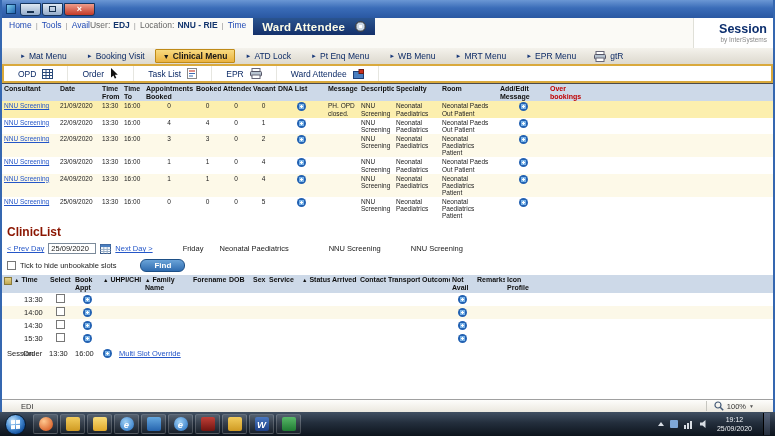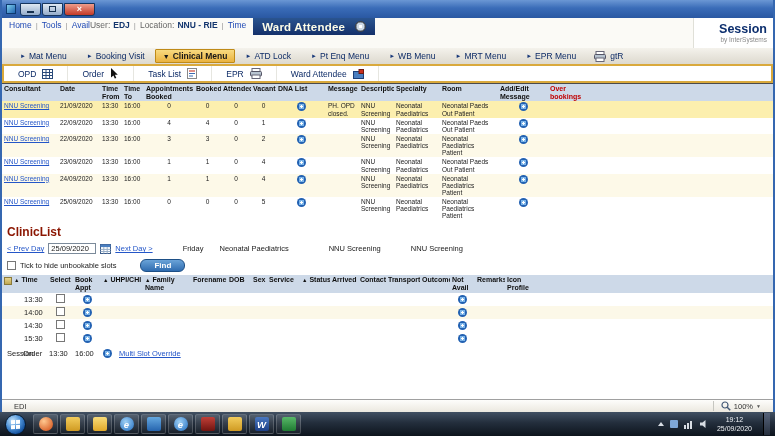--- a/index.html
+++ b/index.html
@@ -102,21 +102,21 @@
     background:linear-gradient(#e8d490,#c0a850); border:1px solid #8a7a3a; }
 
   .sessions { margin:3px 0 0 5px; font-size:7.5px; color:#222; flex:0 0 auto; }
   .sessrow { display:flex; align-items:center; height:11px; }
   .sw1 { width:16px; } .sw2 { width:26px; } .sw3 { width:26px; } .sw4 { width:24px; }
   .sessrow .donut { margin:0 7px 0 4px; }
   .fill { flex:1; }
 
   
   .statusbar { flex:0 0 13px; background:linear-gradient(#fdfdfb,#ebe8df); border-top:1px solid #a0a0a0;
-    display:flex; align-items:center; font-size:7.5px; color:#333; padding:0 12px; }
+    display:flex; align-items:center; font-size:7.5px; color:#333; padding:0 19px; }
   .zoomgrp { margin-left:auto; display:flex; align-items:center; gap:3px;
     border-left:1px solid #c6c6c0; padding-left:7px; }
   .zoomarr { font-size:5px; color:#555; }
 
   
   .taskbar { flex:0 0 24px; background:linear-gradient(180deg,#415062 0%,#232e3c 45%,#0d141d 100%);
     display:flex; align-items:center; padding:0 2px; }
   .orb { width:21px; height:21px; border-radius:50%; margin:0 6px 0 3px; border:1px solid #051a32;
     background:radial-gradient(circle at 35% 30%,#c2e2fa 0%,#4f93d8 42%,#14529e 75%,#092c58 100%);
     display:flex; align-items:center; justify-content:center; flex:0 0 auto; }

